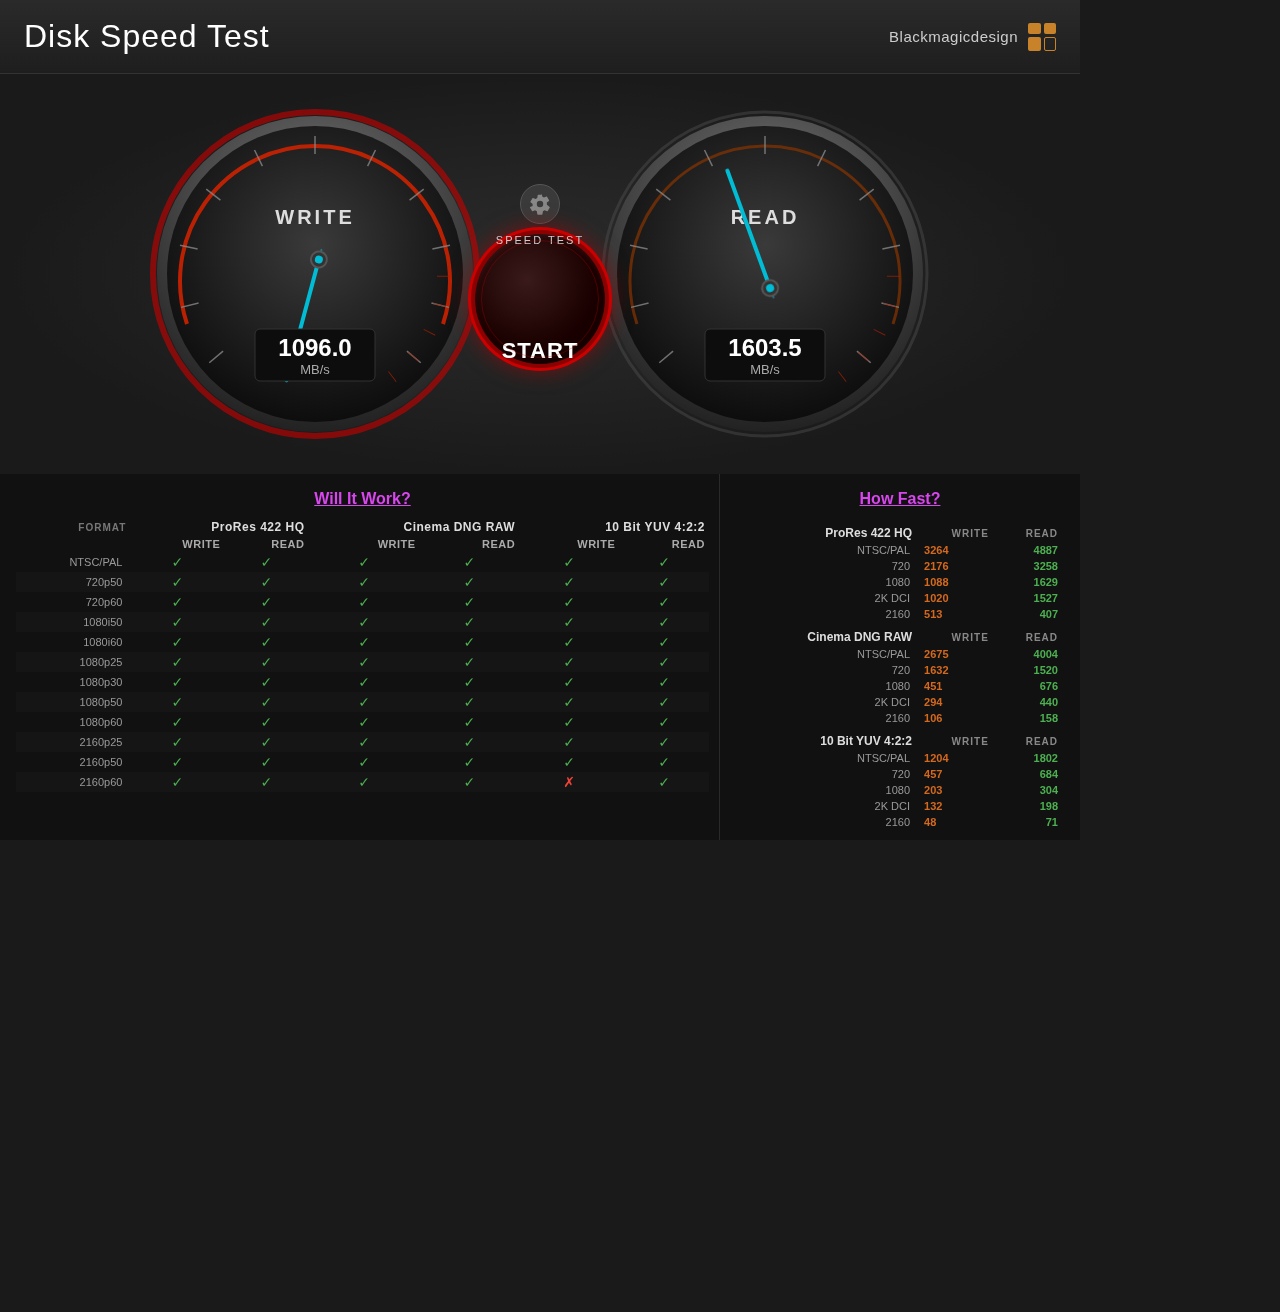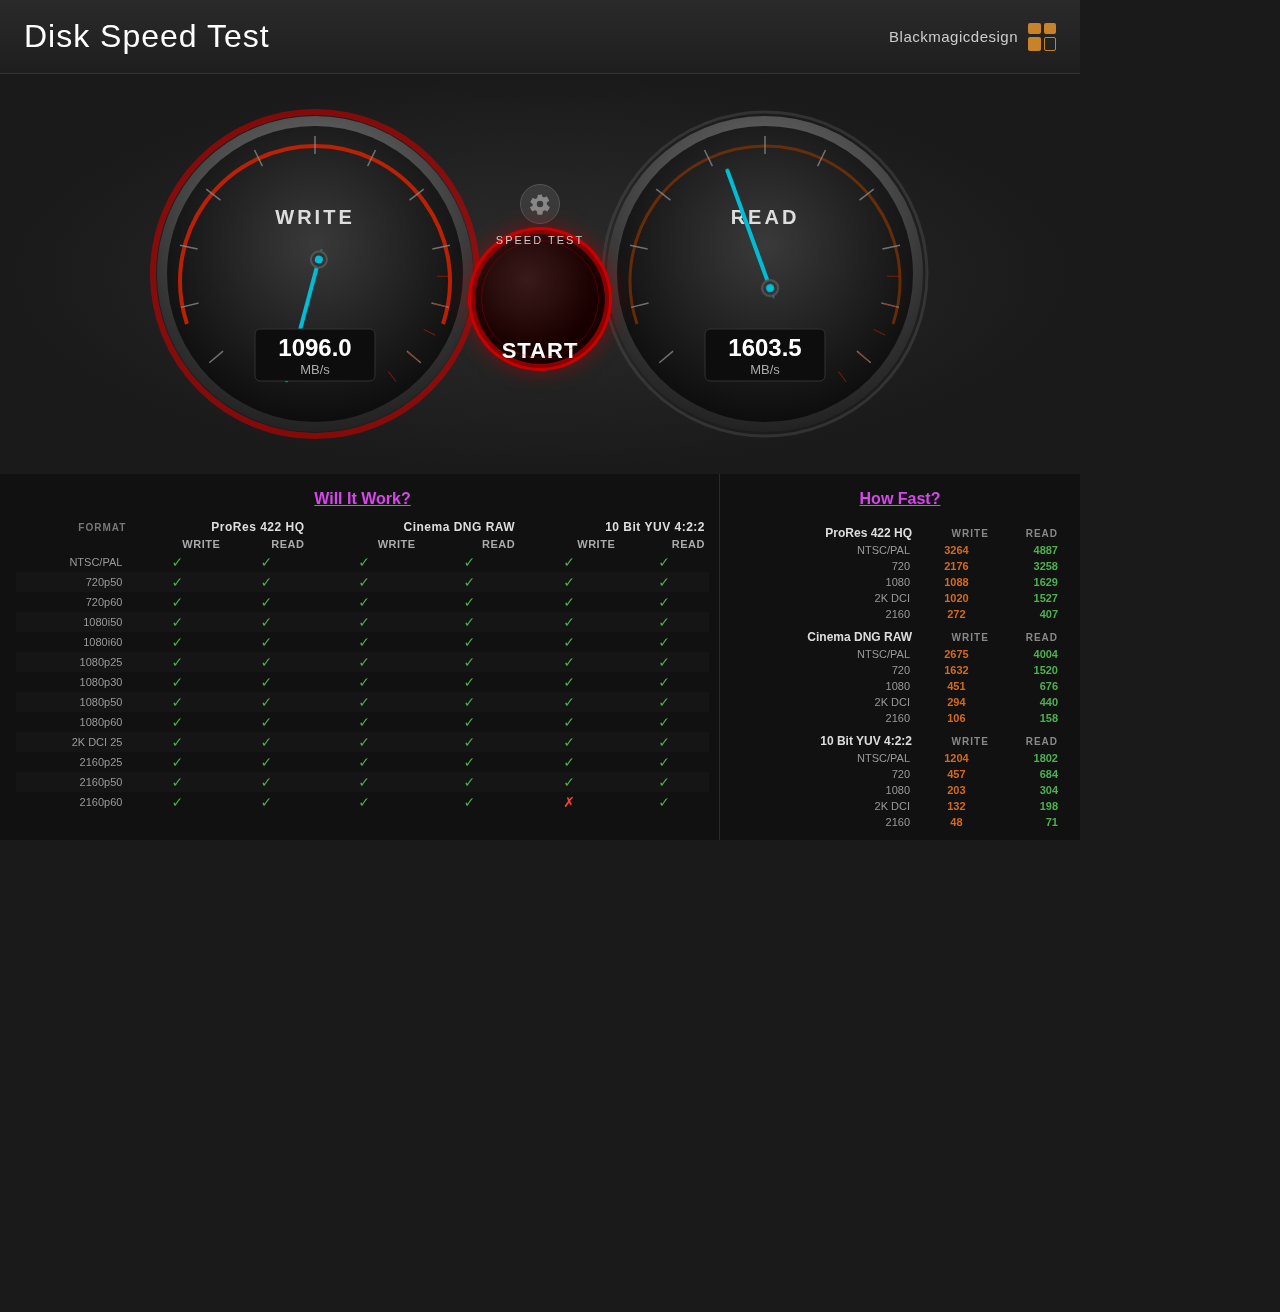--- a/index.html
+++ b/index.html
@@ -219,21 +219,21 @@
       padding-bottom: 2px;
     }
     .hf-table .data-row td.format-col {
       text-align: right;
       color: #999;
       padding-right: 8px;
     }
     .hf-table .data-row td.write-col {
       color: #d4691e;
       font-weight: 600;
-      text-align: center;
+      text-align: left;
     }
     .hf-table .data-row td.read-col {
       color: #4caf50;
       font-weight: 600;
       text-align: right;
     }
   </style>
 </head>
 <body>
 
@@ -491,29 +491,20 @@
           <tr>
             <td class="format-name">1080p60</td>
             <td><span class="check">✓</span></td>
             <td><span class="check">✓</span></td>
             <td><span class="check">✓</span></td>
             <td><span class="check">✓</span></td>
             <td><span class="check">✓</span></td>
             <td><span class="check">✓</span></td>
           </tr>
           <tr>
-            <td class="format-name">2K DCI 25</td>
-            <td><span class="check">✓</span></td>
-            <td><span class="check">✓</span></td>
-            <td><span class="check">✓</span></td>
-            <td><span class="check">✓</span></td>
-            <td><span class="check">✓</span></td>
-            <td><span class="check">✓</span></td>
-          </tr>
-          <tr>
             <td class="format-name">2160p25</td>
             <td><span class="check">✓</span></td>
             <td><span class="check">✓</span></td>
             <td><span class="check">✓</span></td>
             <td><span class="check">✓</span></td>
             <td><span class="check">✓</span></td>
             <td><span class="check">✓</span></td>
           </tr>
           <tr>
             <td class="format-name">2160p50</td>
@@ -562,21 +553,21 @@
       <td class="write-col">1088</td>
       <td class="read-col">1629</td>
     </tr>
           <tr class="data-row">
       <td class="format-col">2K DCI</td>
       <td class="write-col">1020</td>
       <td class="read-col">1527</td>
     </tr>
           <tr class="data-row">
       <td class="format-col">2160</td>
-      <td class="write-col">272</td>
+      <td class="write-col">513</td>
       <td class="read-col">407</td>
     </tr>
           <tr class="codec-row">
             <td colspan="1" style="text-align:right;color:#ddd;font-size:12px;font-weight:600;">Cinema DNG RAW</td>
     <td style="color:#888;font-size:10px;letter-spacing:1px;text-transform:uppercase;text-align:right;">WRITE</td>
     <td style="color:#888;font-size:10px;letter-spacing:1px;text-transform:uppercase;text-align:right;">READ</td>
           </tr>
           <tr class="data-row">
       <td class="format-col">NTSC/PAL</td>
       <td class="write-col">2675</td>

